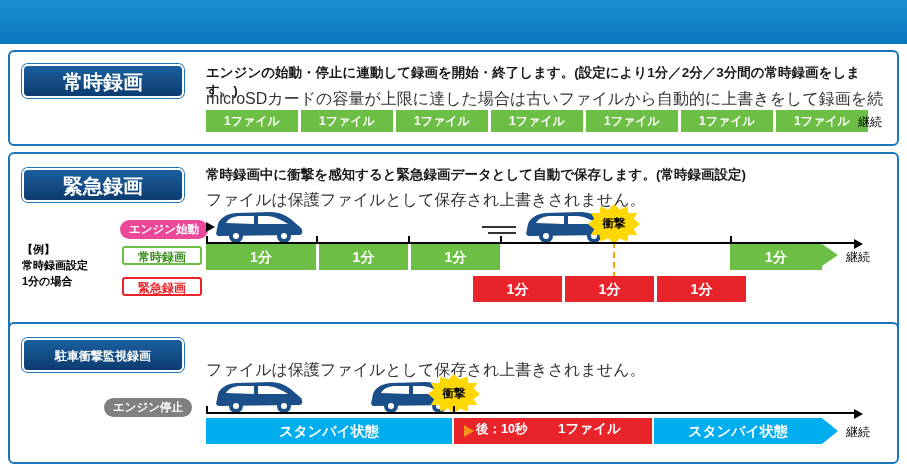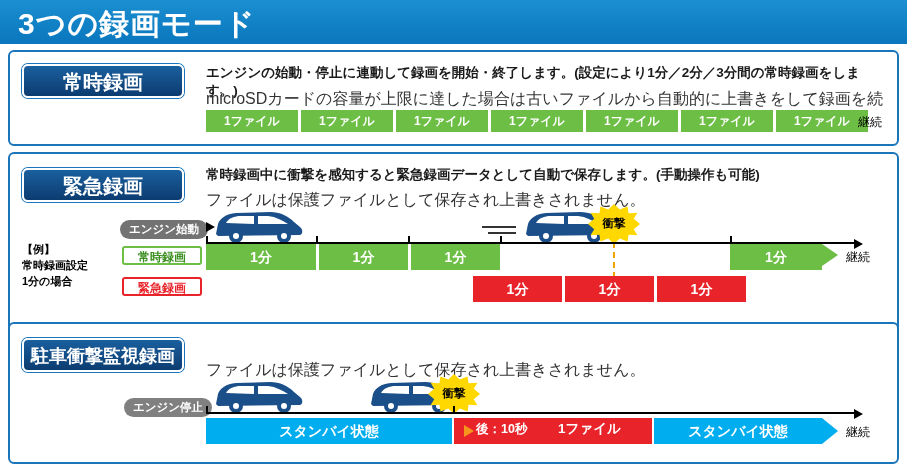--- a/index.html
+++ b/index.html
@@ -62,21 +62,21 @@
     color: #ffffff;
     font-size: 20px;
     font-weight: bold;
     text-align: center;
     line-height: 32px;
     height: 34px;
     box-sizing: border-box;
   }
   #badge1 { top: 12px; width: 162px; }
   #badge2 { top: 14px; width: 162px; }
-  #badge3 { top: 14px; width: 162px; font-size: 18px; }
+  #badge3 { top: 14px; width: 162px; font-size: 12px; }
 
   
   .desc-main {
     position: absolute;
     font-size: 13.5px;
     color: #1a1a1a;
     line-height: 1.35;
     font-weight: bold;
   }
   .desc-sub {
@@ -209,21 +209,21 @@
     position: absolute;
     font-size: 11px;
     color: #000000;
     line-height: 1.45;
     font-weight: bold;
   }
 
   
   .pill {
     position: absolute;
-    background: #737373;
+    background: #ec4899;
     color: #ffffff;
     font-size: 11.5px;
     font-weight: bold;
     border-radius: 10px;
     padding: 2px 9px;
     white-space: nowrap;
   }
   .pill-gray {
     background: #808080;
   }
@@ -277,21 +277,20 @@
     border-bottom: 6px solid transparent;
     border-left: 10px solid #f7941e;
   }
 </style>
 </head>
 <body>
 
 <div id="page">
 
   <div class="header-bar"></div>
-  <div class="header-title">3つの録画モード</div>
 
   <div class="section" id="sec1">
     <div class="sec-badge" id="badge1">常時録画</div>
 
     <div class="desc-main" style="left:196px; top:12px; width:680px;">エンジンの始動・停止に連動して録画を開始・終了します。(設定により1分／2分／3分間の常時録画をします。)</div>
     <div class="desc-sub" style="left:196px; top:36px; width:680px;">microSDカードの容量が上限に達した場合は古いファイルから自動的に上書きをして録画を続けます。</div>
 
     <div class="chev-row" style="left:196px; top:58px; width:640px;">
       <div class="chev" style="left:0px; width:92px;">
         <div class="chev-inner"></div><span class="chev-label">1ファイル</span>
@@ -314,21 +313,21 @@
       <div class="chev" style="left:570px; width:92px;">
         <div class="chev-inner"></div><span class="chev-label">1ファイル</span>
       </div>
     </div>
     <div class="keizoku" style="left:848px; top:62px;">継続</div>
   </div>
 
   <div class="section" id="sec2">
     <div class="sec-badge" id="badge2">緊急録画</div>
 
-    <div class="desc-main" style="left:196px; top:12px; width:680px;">常時録画中に衝撃を感知すると緊急録画データとして自動で保存します。(手動操作も可能)</div>
+    <div class="desc-main" style="left:196px; top:12px; width:680px;">常時録画中に衝撃を感知すると緊急録画データとして自動で保存します。(常時録画設定)</div>
     <div class="desc-sub" style="left:196px; top:35px; width:680px;">ファイルは保護ファイルとして保存され上書きされません。</div>
 
     <svg class="car" style="left:200px; top:52px;" width="96" height="40" viewBox="0 0 96 40">
       <path d="M6 28 L8 18 C10 12 16 8 26 7 L60 6 C70 6 78 10 84 16 L90 21 C93 23 93 28 90 29 L8 30 Z" fill="#1b4f8a"></path>
       <path d="M16 17 C19 12 24 10 31 10 L44 10 L44 18 Z" fill="#ffffff"></path>
       <path d="M48 10 L58 10 C66 11 72 14 78 18 L48 18 Z" fill="#ffffff"></path>
       <circle cx="26" cy="30" r="7" fill="#1b4f8a"></circle>
         <circle cx="26" cy="30" r="3" fill="#ffffff"></circle>
       <circle cx="74" cy="30" r="7" fill="#1b4f8a"></circle>
         <circle cx="74" cy="30" r="3" fill="#ffffff"></circle>
@@ -399,21 +398,21 @@
     <svg class="car" style="left:355px; top:52px;" width="96" height="40" viewBox="0 0 96 40">
       <path d="M6 28 L8 18 C10 12 16 8 26 7 L60 6 C70 6 78 10 84 16 L90 21 C93 23 93 28 90 29 L8 30 Z" fill="#1b4f8a"></path>
       <path d="M16 17 C19 12 24 10 31 10 L44 10 L44 18 Z" fill="#ffffff"></path>
       <path d="M48 10 L58 10 C66 11 72 14 78 18 L48 18 Z" fill="#ffffff"></path>
       <circle cx="26" cy="30" r="7" fill="#1b4f8a"></circle>
         <circle cx="26" cy="30" r="3" fill="#ffffff"></circle>
       <circle cx="74" cy="30" r="7" fill="#1b4f8a"></circle>
         <circle cx="74" cy="30" r="3" fill="#ffffff"></circle>
     </svg>
 
-    <div class="pill pill-gray" style="left:114px; top:74px;">エンジン停止</div>
+    <div class="pill pill-gray" style="left:94px; top:74px;">エンジン停止</div>
 
     <div class="burst" style="left:418px; top:50px;"></div>
     <div class="burst-label" style="left:418px; top:62px; width:52px;">衝撃</div>
 
     <div class="axis" style="left:196px; top:88px; width:648px;"></div>
     <div class="axis-arrow" style="left:844px; top:85px;"></div>
     <div class="tick" style="left:196px; top:82px; height:7px;"></div>
     <div class="tick" style="left:443px; top:82px; height:7px;"></div>
 
     <div class="bar-cyan" style="left:196px; width:246px; top:94px;">スタンバイ状態</div>

